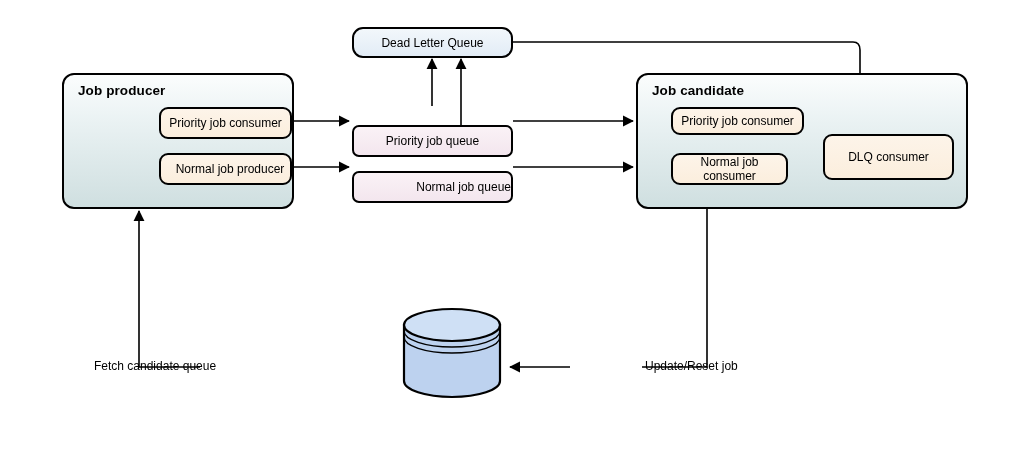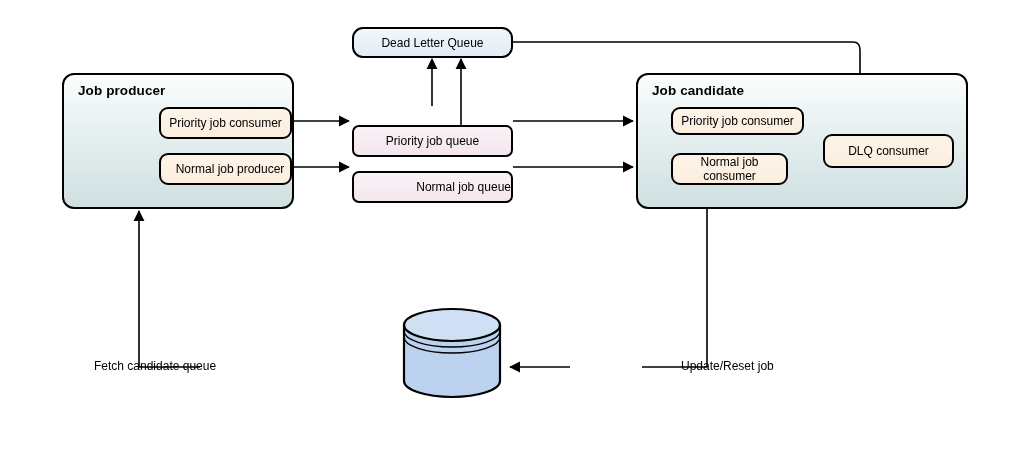--- a/index.html
+++ b/index.html
@@ -136,21 +136,21 @@
     <span class="group-title">Job candidate</span>
 
     <div class="box node-cream" style="left:33px; top:32px; width:133px; height:28px;">
       <span>Priority job consumer</span>
     </div>
 
     <div class="box node-cream" style="left:33px; top:78px; width:117px; height:32px;">
       <span>Normal job consumer</span>
     </div>
 
-    <div class="box node-cream" style="left:185px; top:59px; width:131px; height:34px;">
+    <div class="box node-cream" style="left:185px; top:59px; width:131px; height:46px;">
       <span>DLQ consumer</span>
     </div>
   </div>
 
   <div class="box node-blue" style="left:352px; top:27px; width:161px; height:31px;">
     <span>Dead Letter Queue</span>
   </div>
 
   <div class="box node-pink" style="left:352px; top:105px; width:161px; height:32px;">
     <span>Priority job queue</span>
@@ -167,15 +167,15 @@
     <ellipse cx="452" cy="325" rx="48" ry="16" fill="#cfe0f5" stroke="#000" stroke-width="2.2"></ellipse>
 
     <path d="M 404 331 A 48 16 0 0 0 500 331" fill="none" stroke="#000" stroke-width="1.4"></path>
     <path d="M 404 337 A 48 16 0 0 0 500 337" fill="none" stroke="#000" stroke-width="1.4"></path>
   </svg>
 
   <div class="db-label" style="left:404px; top:357px; width:96px;">MySQL RDS</div>
 
   <div class="edge-label" style="left:94px; top:359px;">Fetch candidate queue</div>
 
-  <div class="edge-label" style="left:645px; top:359px;margin-left:36px;">Update/Reset job</div>
+  <div class="edge-label" style="left:645px; top:359px;">Update/Reset job</div>
 
 </div>
 
 </body></html>

